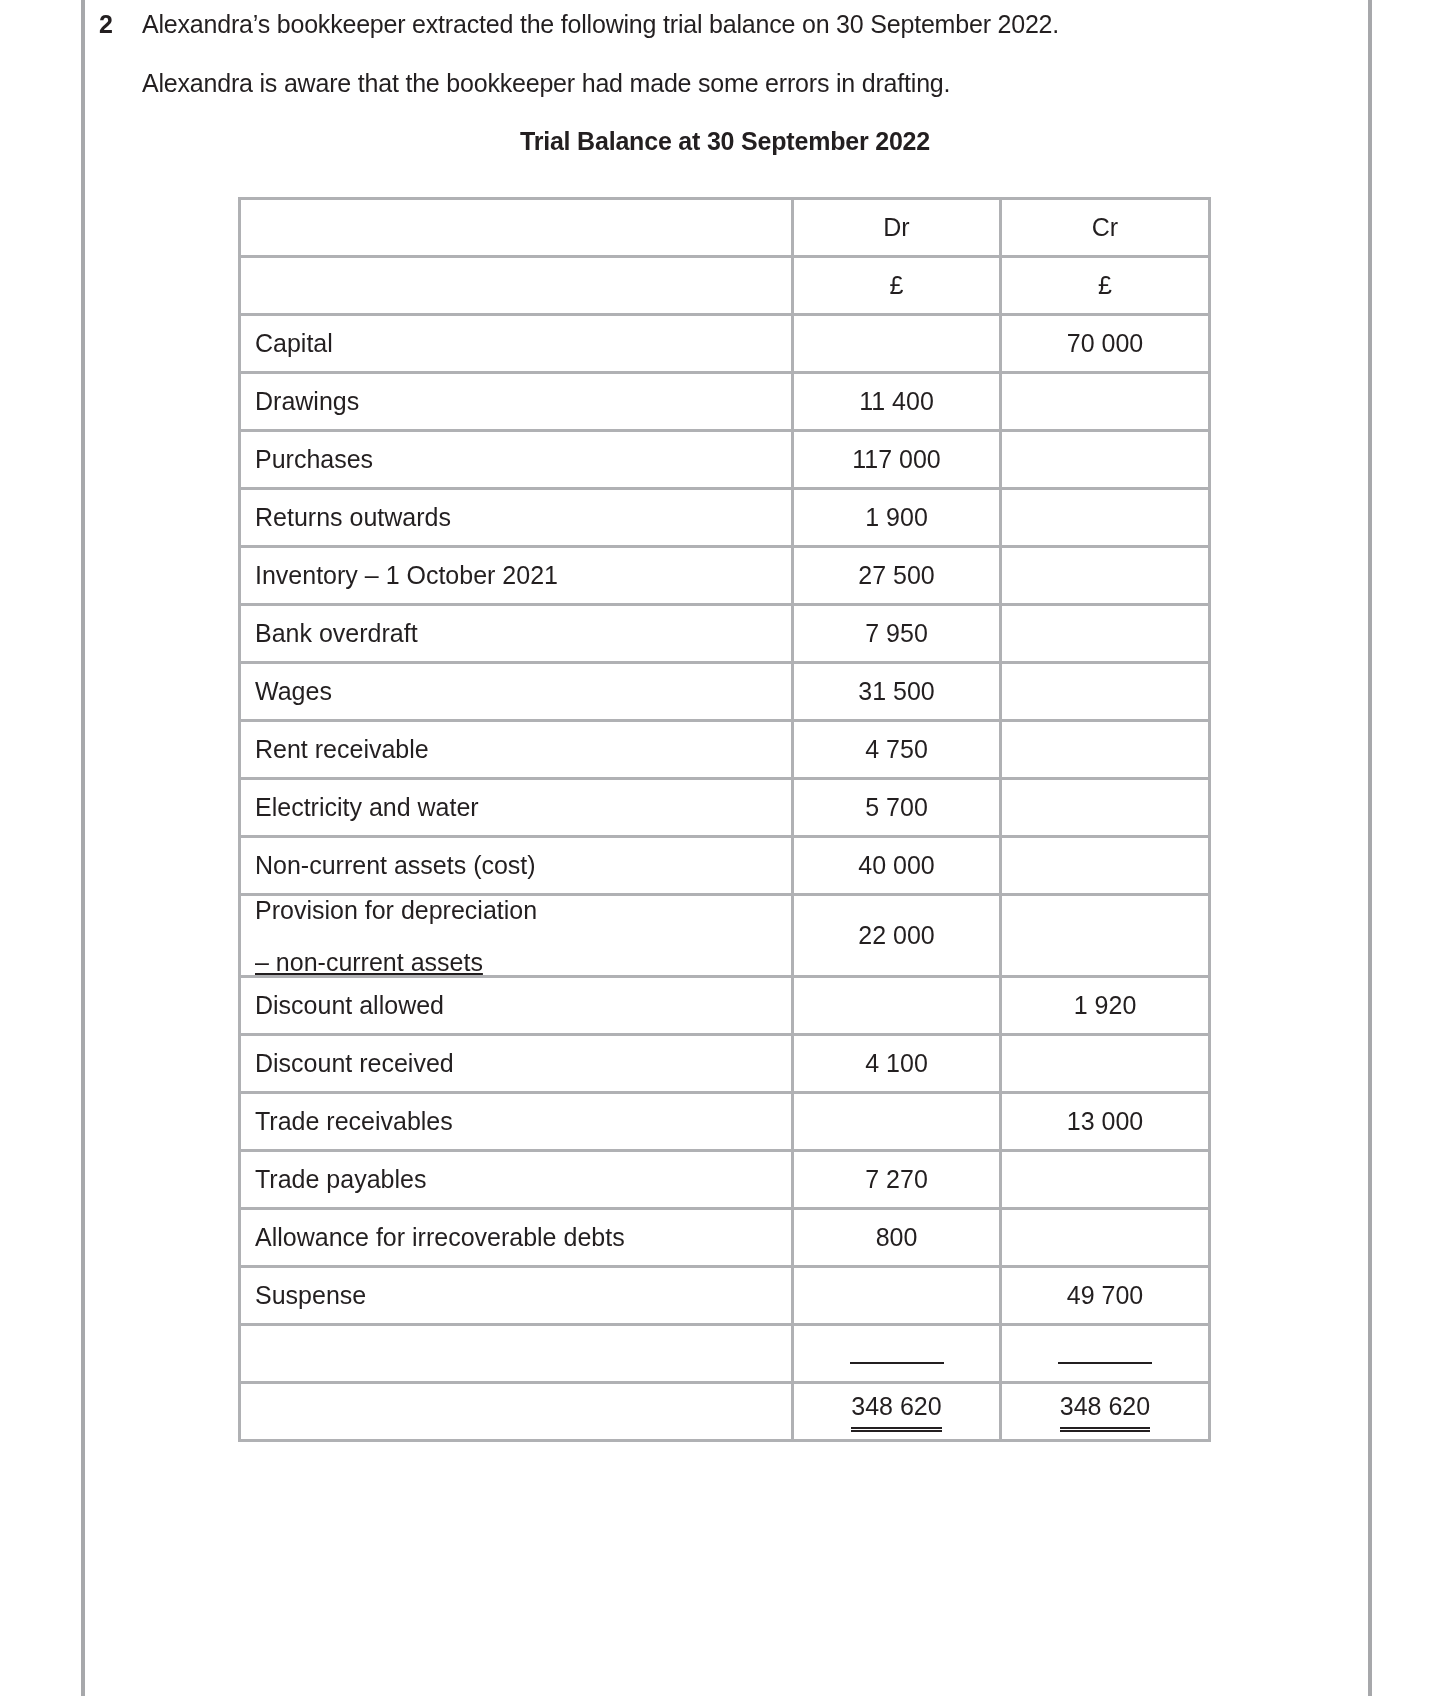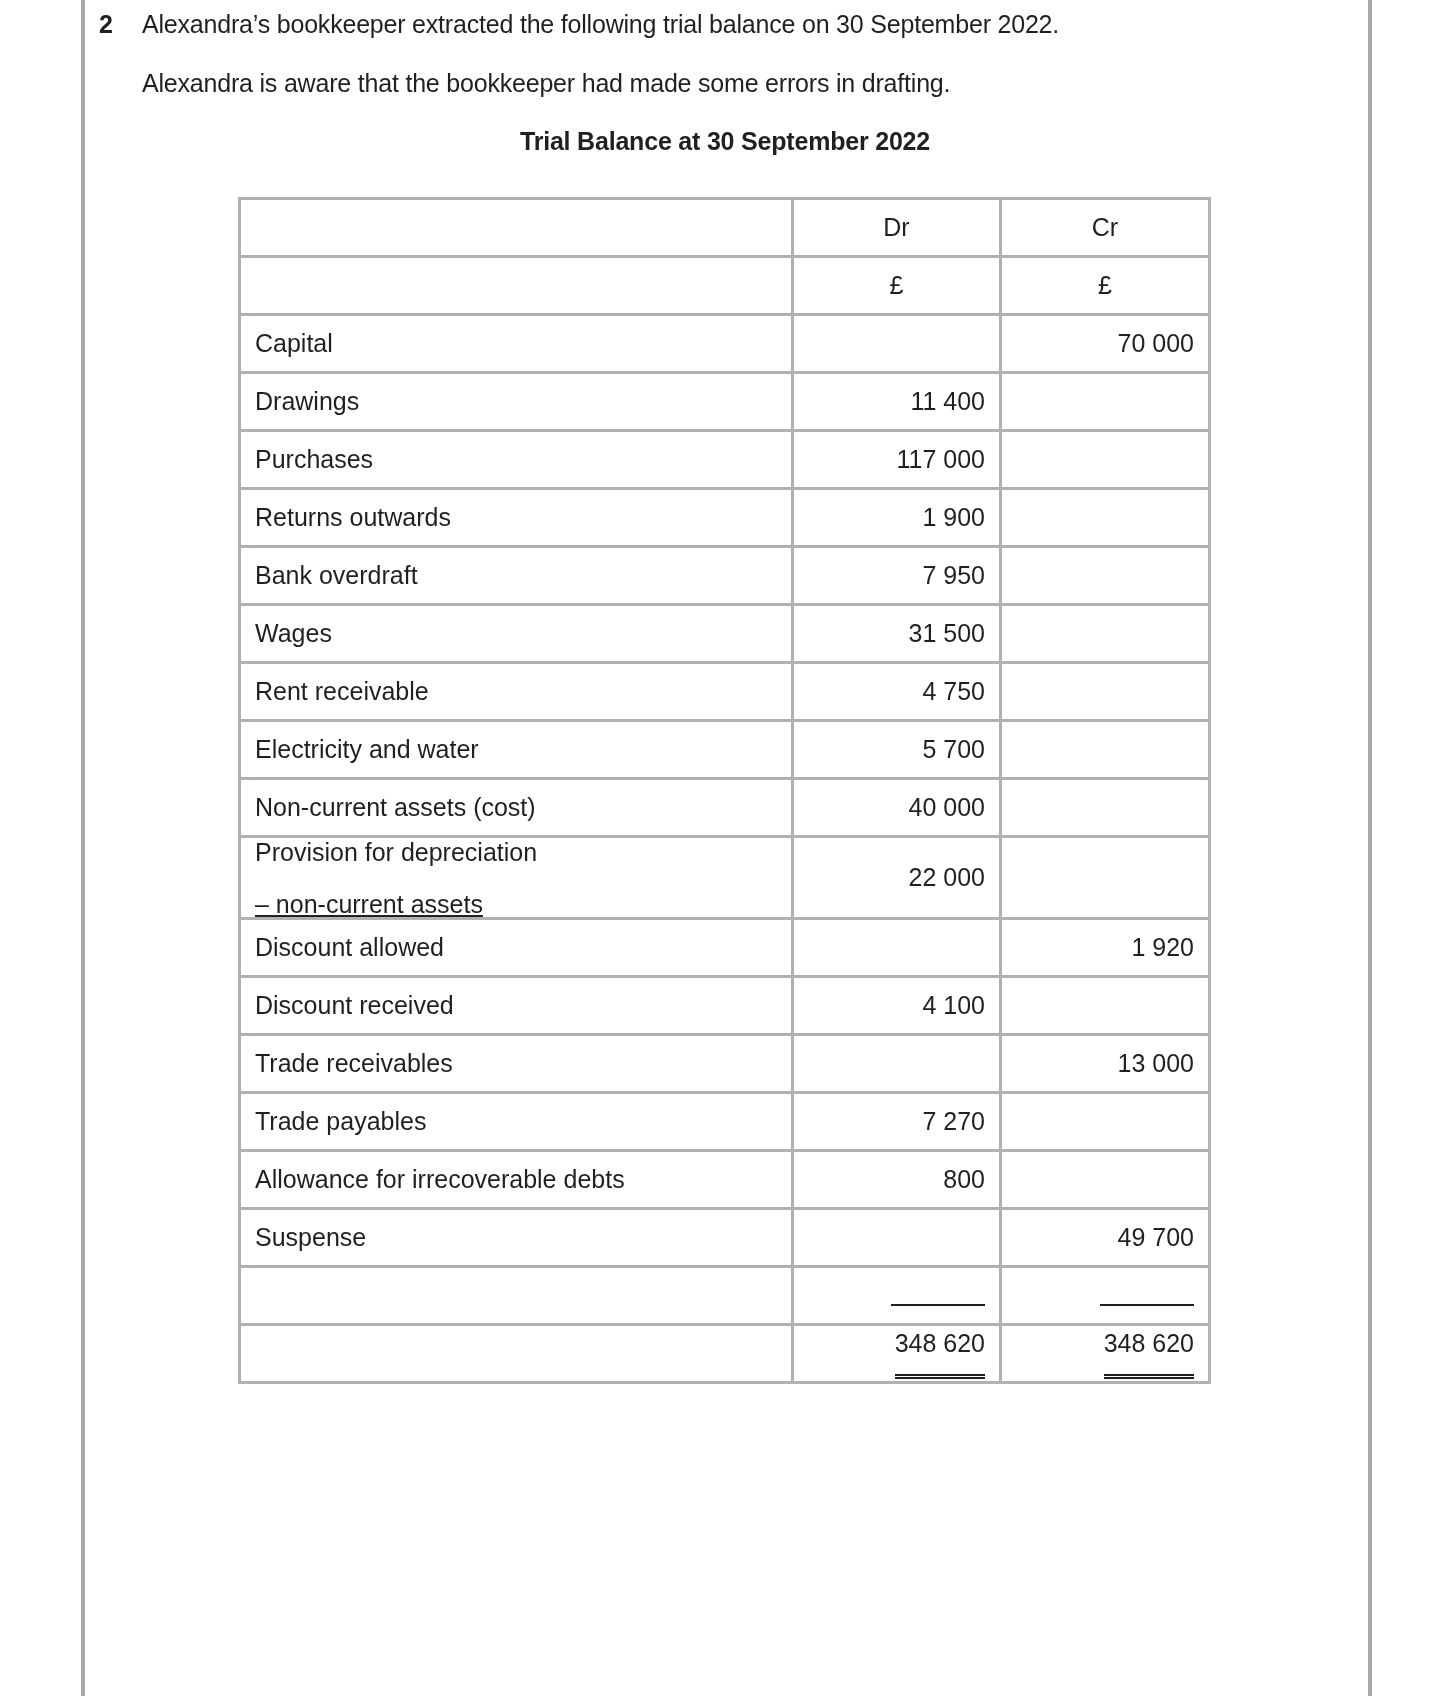--- a/index.html
+++ b/index.html
@@ -35,30 +35,30 @@
     border: 3px solid #b0b1b4;
     font-size: 25px;
     height: 55px;
     padding: 0 14px;
     vertical-align: middle;
     white-space: nowrap;
   }
   table.tb col.c-label { width: 553px; }
   table.tb col.c-dr { width: 208px; }
   table.tb col.c-cr { width: 209px; }
-  td.num { text-align: right; margin-left: 43px; }
+  td.num { text-align: center; margin-left: 43px; }
   td.hdr { text-align: center; font-weight: normal; }
   tr.tall td { height: 79px; }
   td.label-2line { line-height: 49px; }
   .rule {
     display: inline-block; width: 94px; border-top: 2px solid #231f20; vertical-align: middle;
     position: relative; top: 8px;
   }
   .total {
-    display: inline-block; padding-bottom: 19px;
+    display: inline-block; padding-bottom: 9px;
     border-bottom: 5px double #231f20;
     line-height: 24px;
   }
 </style>
 </head>
 <body>
 
 <div class="page-border-left"></div>
 <div class="page-border-right"></div>
 
@@ -97,20 +97,25 @@
       <td class="num"></td>
     </tr>
     <tr>
       <td>Purchases</td>
       <td class="num">117 000</td>
       <td class="num"></td>
     </tr>
     <tr>
       <td>Returns outwards</td>
       <td class="num">1 900</td>
+      <td class="num"></td>
+    </tr>
+    <tr>
+      <td>Inventory – 1 October 2021</td>
+      <td class="num">27 500</td>
       <td class="num"></td>
     </tr>
     <tr>
       <td>Bank overdraft</td>
       <td class="num">7 950</td>
       <td class="num"></td>
     </tr>
     <tr>
       <td>Wages</td>
       <td class="num">31 500</td>

